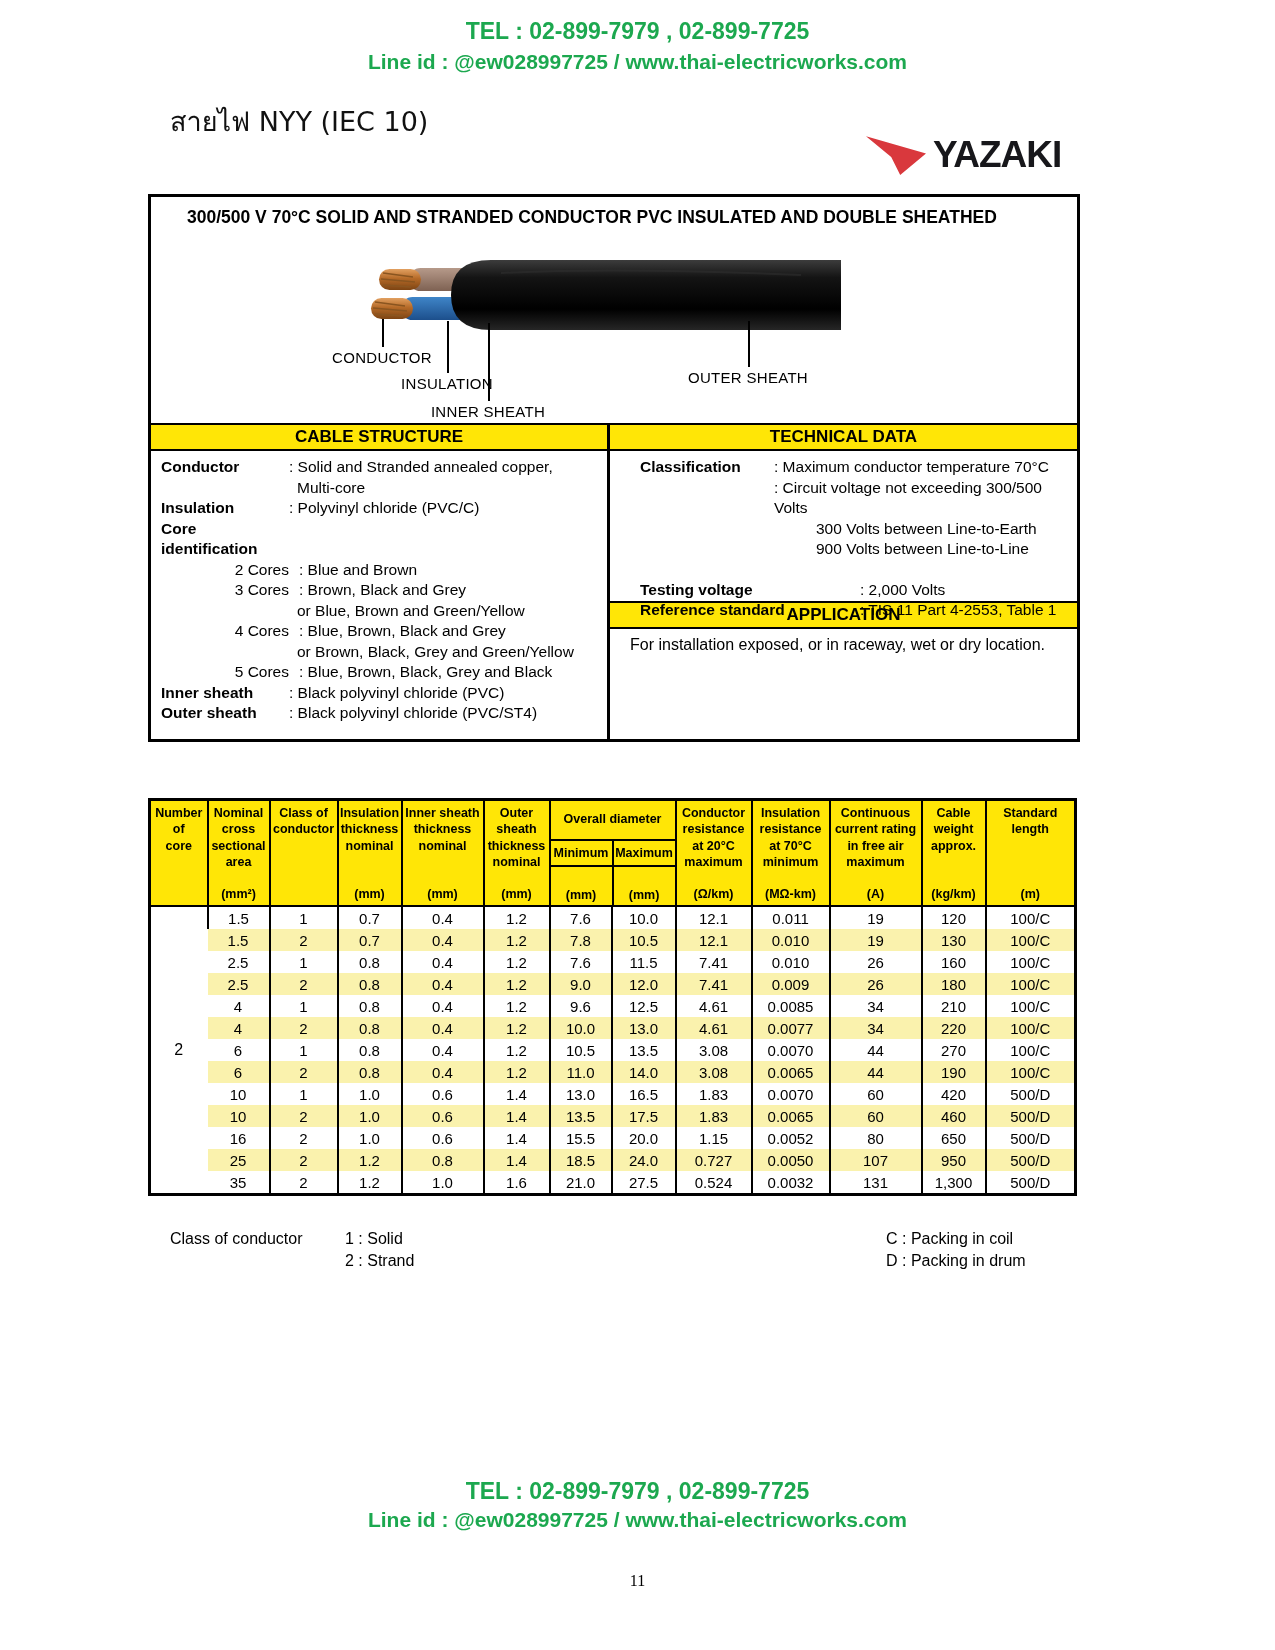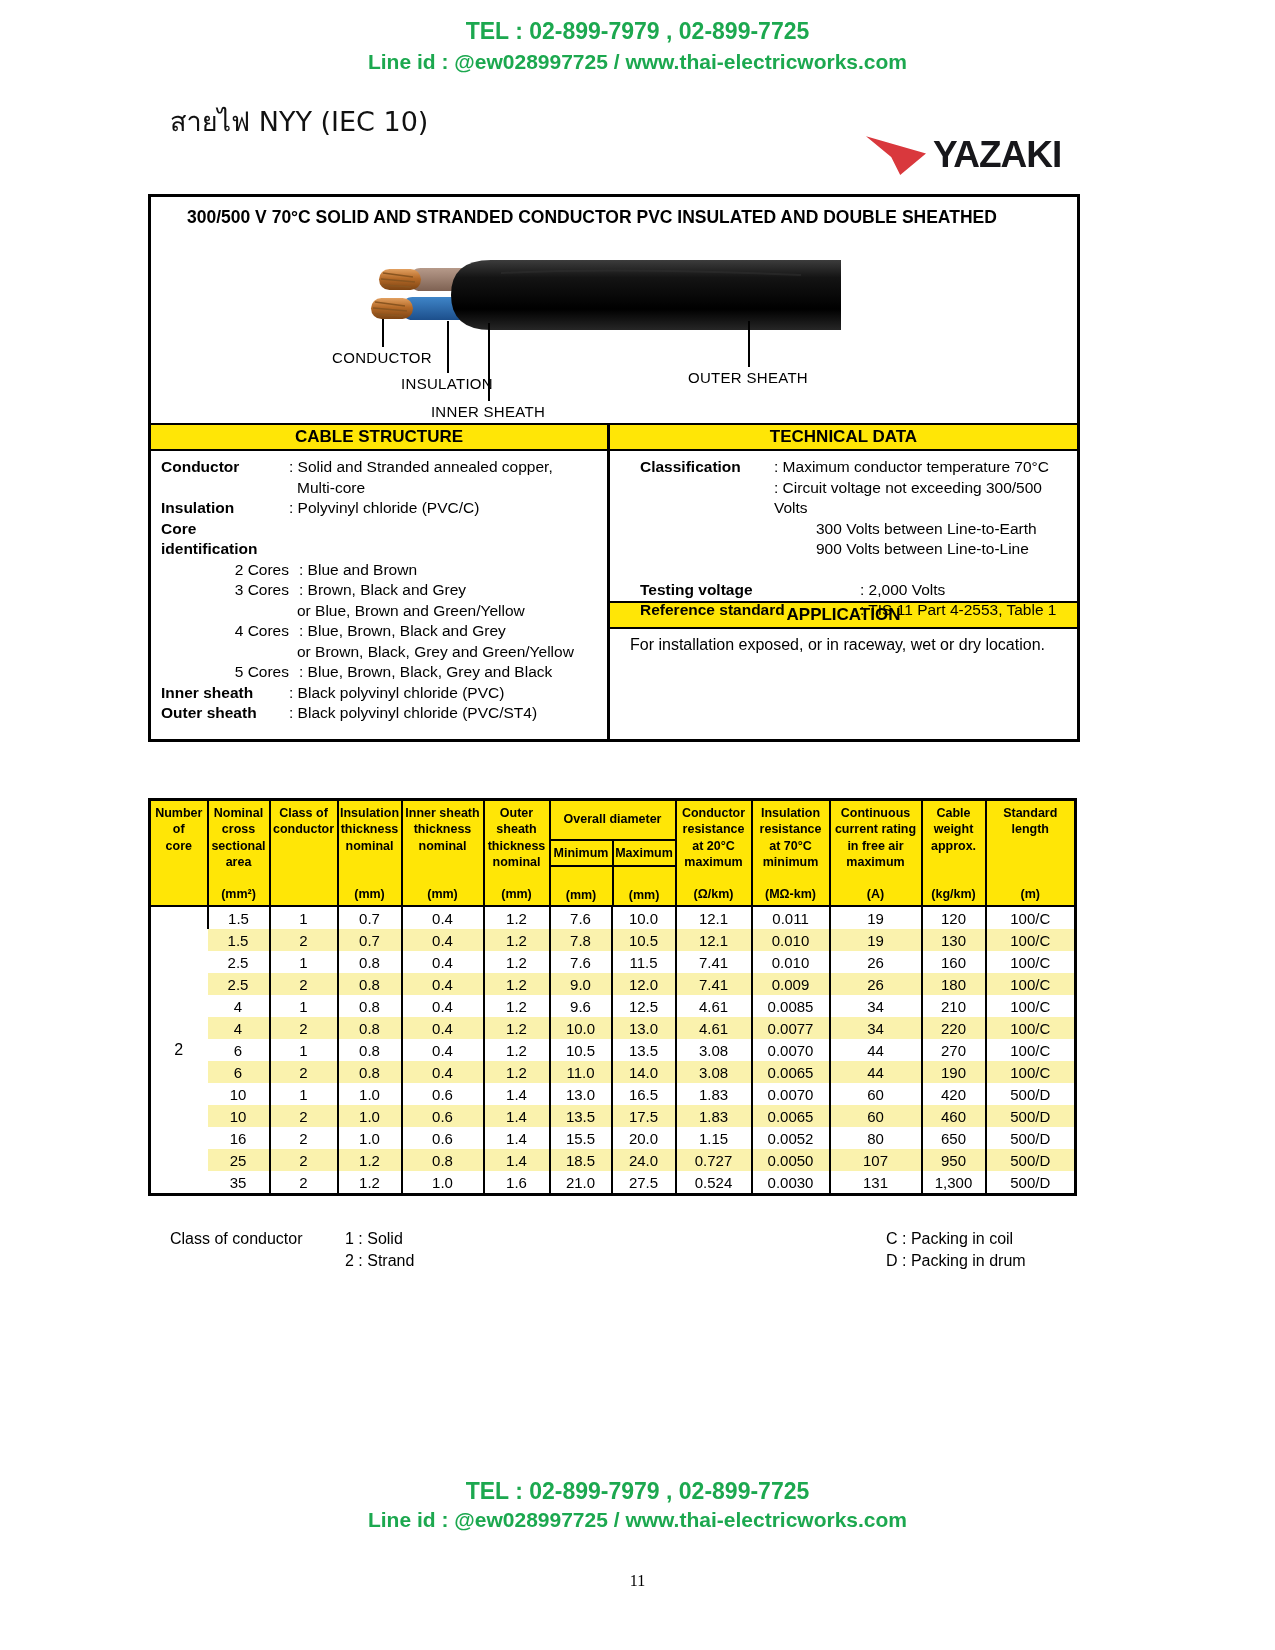--- a/index.html
+++ b/index.html
@@ -565,21 +565,21 @@
           </tr>
           <tr>
             <td>35</td>
             <td>2</td>
             <td>1.2</td>
             <td>1.0</td>
             <td>1.6</td>
             <td>21.0</td>
             <td>27.5</td>
             <td>0.524</td>
-            <td>0.0030</td>
+            <td>0.0032</td>
             <td>131</td>
             <td>1,300</td>
             <td>500/D</td>
           </tr>
         </tbody>
       </table>
   </div>
 
   <div class="note note-class-label">Class of conductor</div>
   <div class="note note-class-items">

